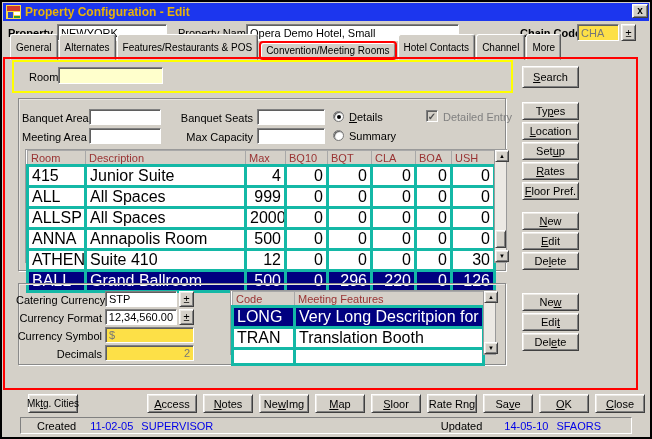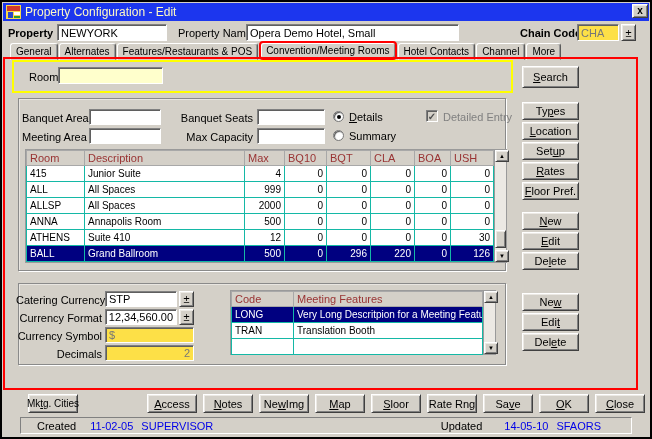--- a/index.html
+++ b/index.html
@@ -13,37 +13,37 @@
   .fld.dis{background:#fde047;color:#777;}
   .fld.right{justify-content:flex-end;}
   .lbl{position:absolute;white-space:nowrap;font-size:11px;}
   .lbl.r{text-align:right;}
   .bold{font-weight:bold;}
   .u{text-decoration:underline;}
   .gbox{position:absolute;border:1px solid #8a8a8a;box-shadow:1px 1px 0 #ffffff, inset 1px 1px 0 #e9e6e1;}
 
   
   .titlebar{position:absolute;left:1px;right:1px;top:1px;height:18px;background:#1c36ee;display:flex;align-items:center;padding-left:3px;}
-  .titletext{color:#fef9c3;font-weight:normal;font-size:12px;margin-left:4px;}
+  .titletext{color:#eab308;font-weight:bold;font-size:12px;margin-left:4px;}
   .closebtn{position:absolute;right:2px;top:2px;width:16px;height:14px;font-size:10px;font-weight:bold;line-height:12px;}
 
   
   .tabs{position:absolute;left:8px;top:39px;height:19px;display:flex;align-items:flex-end;}
-  .tab{height:17px;padding:0 5px;display:flex;align-items:center;background:#d4d0c8;border:1px solid;border-color:#ffffff #5a5a5a #d4d0c8 #ffffff;border-radius:3px 3px 0 0;font-size:10px;white-space:nowrap;margin-right:1px;box-shadow:inset -1px 0 0 #9a9a9a;}
+  .tab{height:26px;padding:0 5px;display:flex;align-items:center;background:#d4d0c8;border:1px solid;border-color:#ffffff #5a5a5a #d4d0c8 #ffffff;border-radius:3px 3px 0 0;font-size:10px;white-space:nowrap;margin-right:1px;box-shadow:inset -1px 0 0 #9a9a9a;}
   .tab.active{height:19px;border:2px solid #ff0000;border-radius:4px;box-shadow:inset 1px 1px 0 #fff, inset -1px -1px 0 #8a8a8a;}
 
   
   .red-rect{position:absolute;left:1px;top:55px;width:635px;height:333px;border:2px solid #ff0000;}
   .yellow-rect{position:absolute;left:10px;top:58px;width:501px;height:33px;border:2px solid #ffff00;}
 
   
   .gridwrap{position:absolute;background:#fff;border:1px solid #9a9a9a;}
   table.grid{border-collapse:collapse;table-layout:fixed;width:100%;background:#fff;}
   table.grid th{background:#d4d0c8;color:#993333;font-weight:normal;text-align:left;padding:0 3px;border:1px solid #a8a8a8;height:15px;font-size:11px;overflow:hidden;white-space:nowrap;}
-  table.grid td{padding:0 3px;border:1px solid #14b8a6;height:16px;font-size:10px;overflow:hidden;white-space:nowrap;}
+  table.grid td{padding:0 3px;border:3px solid #14b8a6;height:16px;font-size:16px;overflow:hidden;white-space:nowrap;}
   table.grid td.num{text-align:right;}
   table.grid tr.sel td{background:#000080;color:#fff;}
 
   
   .sb{position:absolute;width:13px;background:#ece9e4;border:1px solid #9a9a9a;}
   .sb .arr{position:absolute;left:0;width:11px;height:12px;font-size:6px;display:flex;align-items:center;justify-content:center;color:#000;}
   .sb .thumb{position:absolute;left:0;width:11px;}
 
   
   .radio{position:absolute;width:11px;height:11px;border-radius:50%;background:#fff;border:1px solid #777;box-shadow:inset 1px 1px 1px #555;}

